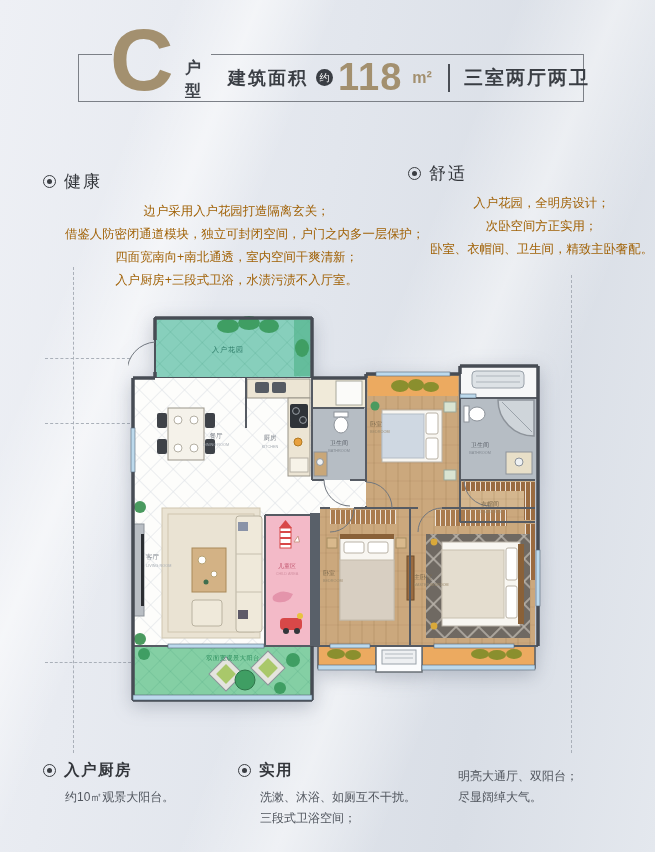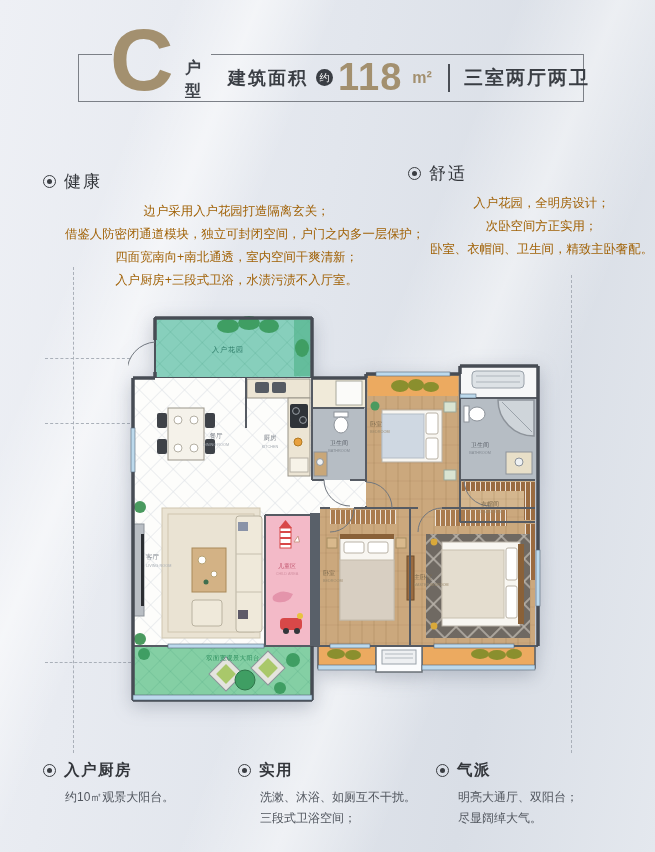--- a/index.html
+++ b/index.html
@@ -404,23 +404,17 @@
       </span>
     <span class="t-mid">实用</span>
   </div>
   <div class="foot-body">
     <div>洗漱、沐浴、如厕互不干扰。</div>
     <div>三段式卫浴空间；</div>
   </div>
 </div>
 
 <div class="abs" style="left:436px;top:760px;width:180px">
-  <div class="sec-title">
-    <span class="bullet">
-        <i></i>
-      </span>
-    <span class="t-mid">气派</span>
-  </div>
   <div class="foot-body">
     <div>明亮大通厅、双阳台；</div>
     <div>尽显阔绰大气。</div>
   </div>
 </div>
 
 </body></html>

